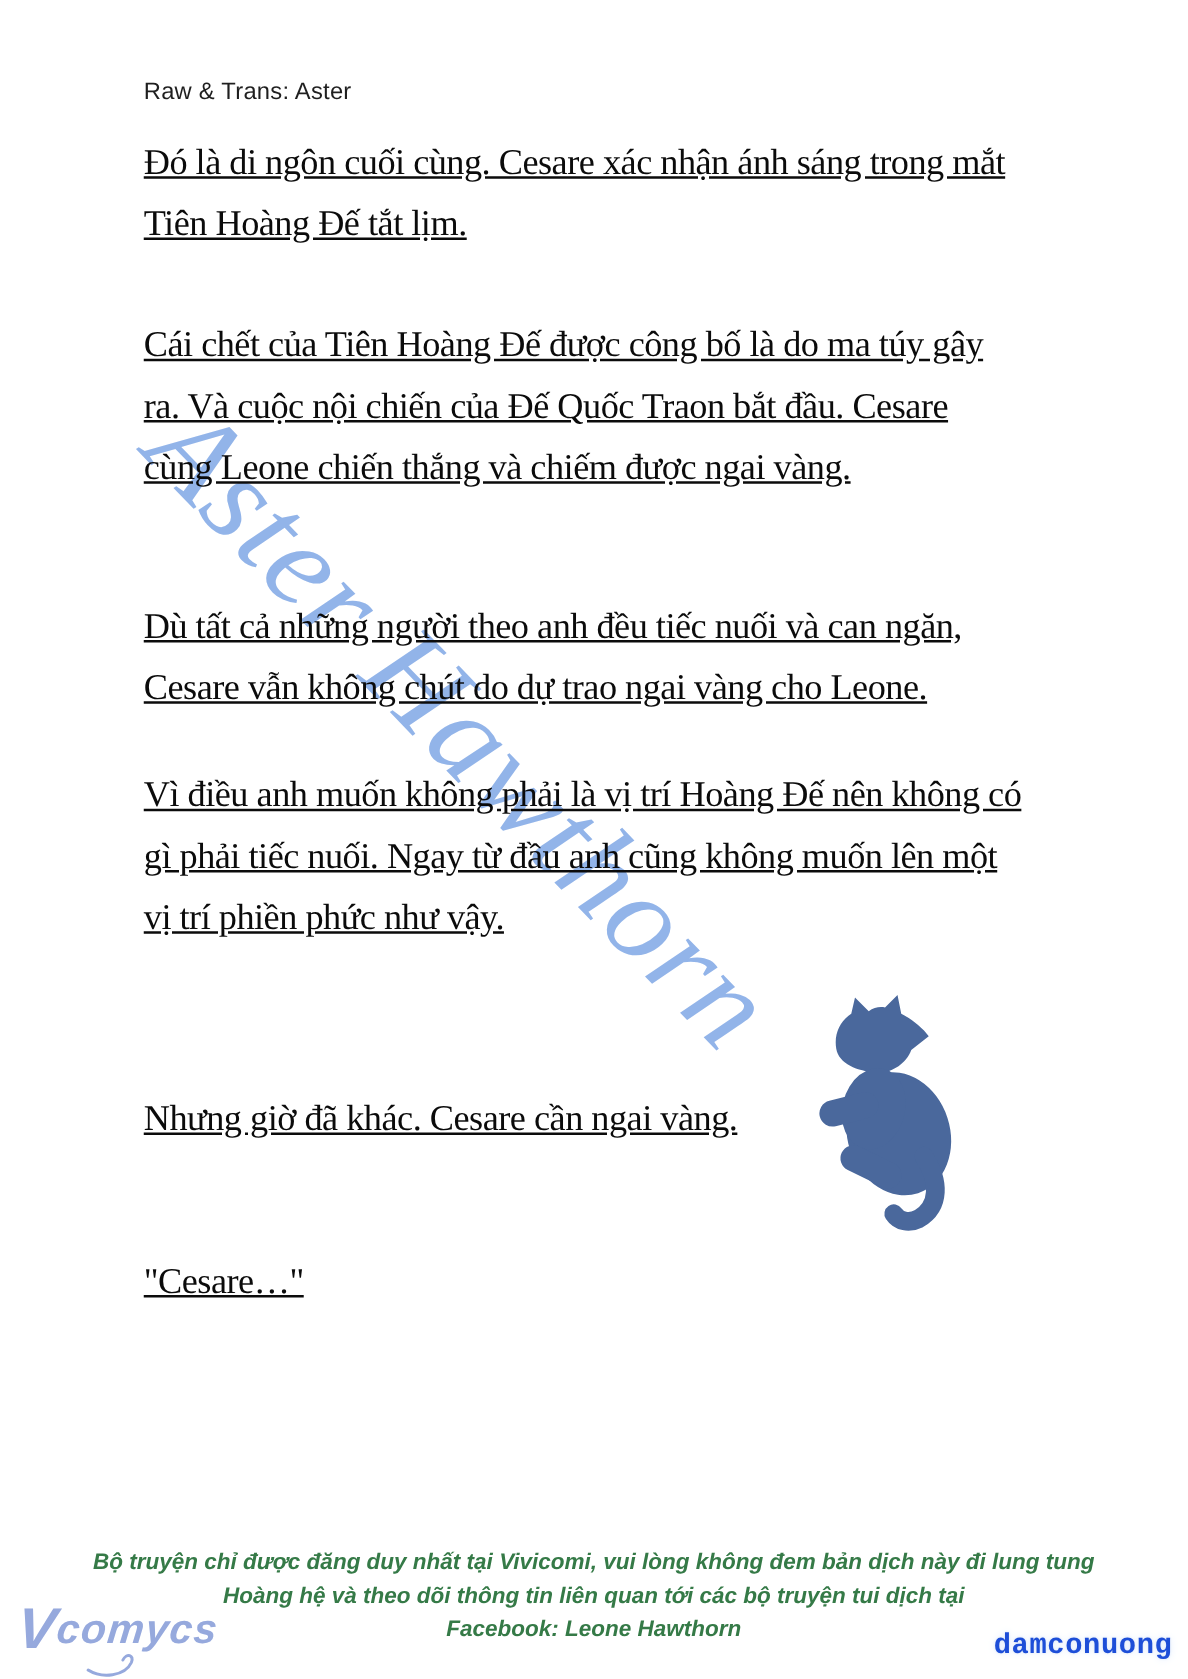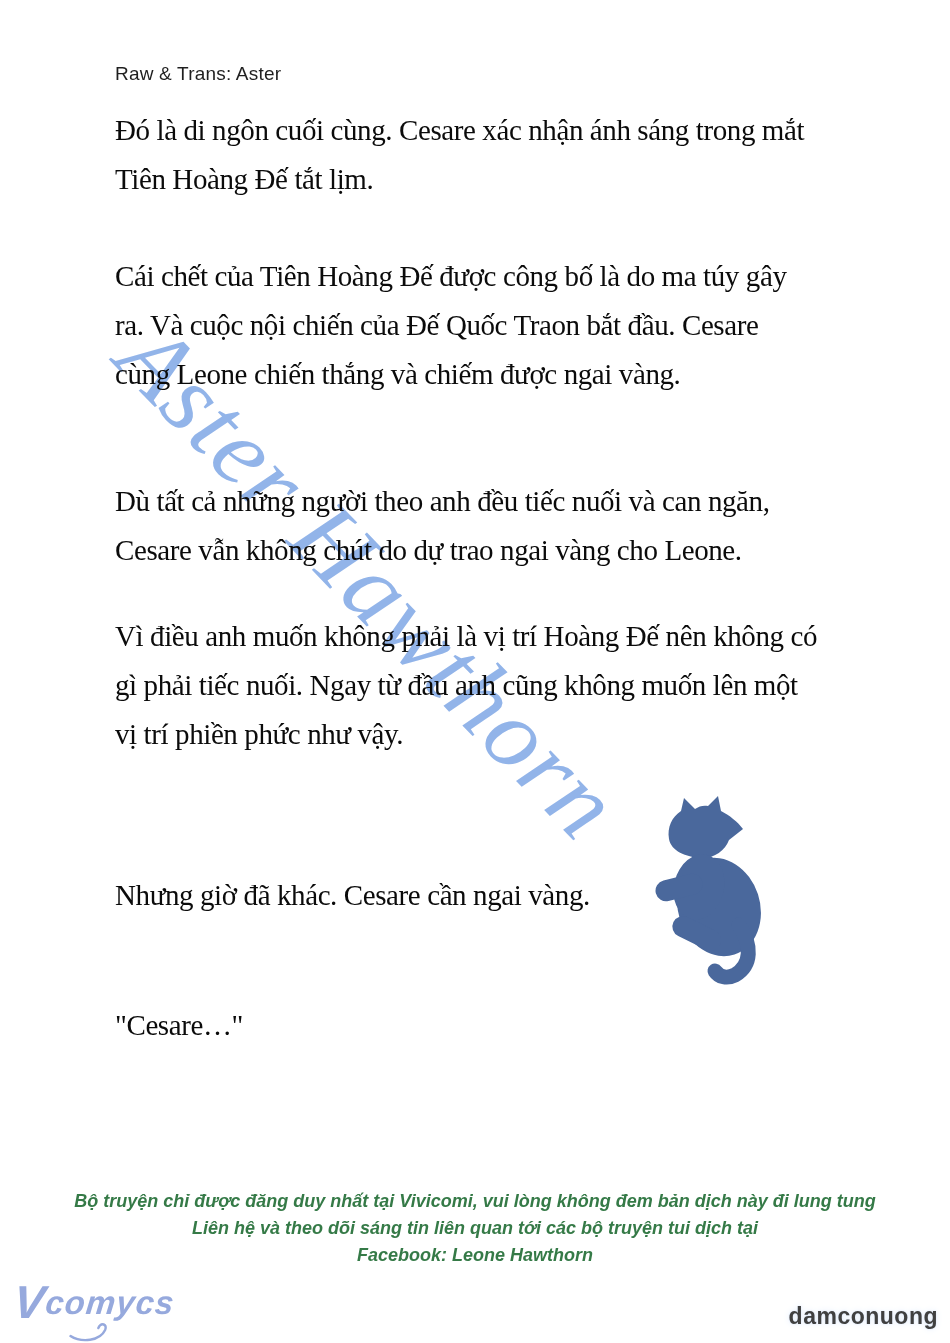--- a/index.html
+++ b/index.html
@@ -30,34 +30,34 @@
     pointer-events:none;
   }
 
   .content{
     position:absolute;left:115px;top:106px;width:740px;
     font-family:"Liberation Serif","DejaVu Serif",serif;
     font-size:29px;line-height:49px;color:#0b0b0b;
     letter-spacing:-0.4px;
     z-index:2;
   }
-  .content p{margin:0;white-space:pre-line;}
+  .content p{margin:0;white-space:pre-line;text-decoration:underline;}
   .content p.p2{margin-top:48px;}
   .content p.p3{margin-top:78px;}
   .content p.p4{margin-top:37px;}
   .content p.p5{margin-top:112px;}
   .content p.p6{margin-top:81px;}
 
   .cat{
     position:absolute;left:655px;top:795px;width:125px;height:192px;
     z-index:3;
   }
 
   .footer{
-    position:absolute;left:0;right:0;top:1188px;
+    position:absolute;left:0;right:0;top:1236px;
     text-align:center;
     font-size:18px;line-height:27px;
     font-weight:bold;font-style:italic;
     z-index:2;
   }
   .footer div{margin:0;}
 
   .vcomycs{
     position:absolute;left:14px;top:1282px;
     font-style:italic;font-weight:bold;
@@ -120,26 +120,26 @@
       <rect x="0" y="82" width="48" height="21" rx="10.5" transform="rotate(-14 24 92)"></rect>
 
       <rect x="16" y="128" width="52" height="21" rx="10.5" transform="rotate(26 42 138)"></rect>
 
       <path d="M84,130 C97,150 97,170 80,180 C72,184 64,182 60,176" fill="none" stroke-width="15" stroke-linecap="round" stroke="#4a689c"></path>
     </g>
   </svg>
 
   <div class="footer" style="color: rgb(53, 122, 71);">
     <div>Bộ truyện chỉ được đăng duy nhất tại Vivicomi, vui lòng không đem bản dịch này đi lung tung</div>
-    <div>Liên hệ và theo dõi sáng tin liên quan tới các bộ truyện tui dịch tại</div>
+    <div>Hoàng hệ và theo dõi thông tin liên quan tới các bộ truyện tui dịch tại</div>
     <div>Facebook: Leone Hawthorn</div>
   </div>
 
   <div class="vcomycs" style="color: rgb(150, 169, 221);">
     <span class="v">V</span><span class="rest">comycs</span>
     <svg width="46" height="20" viewBox="0 0 46 20">
       <path d="M2,14 C14,21 32,19 36,8 C38,2 31,0 29,6" fill="none" stroke-width="2.4" stroke-linecap="round" stroke="#96a9dd"></path>
     </svg>
   </div>
 
-  <div class="damconuong" style="color: #404040;">damconuong</div>
+  <div class="damconuong" style="color: #1d4ed8; font-family: Liberation Mono, monospace;">damconuong</div>
 
 </div>
 
 </body></html>

